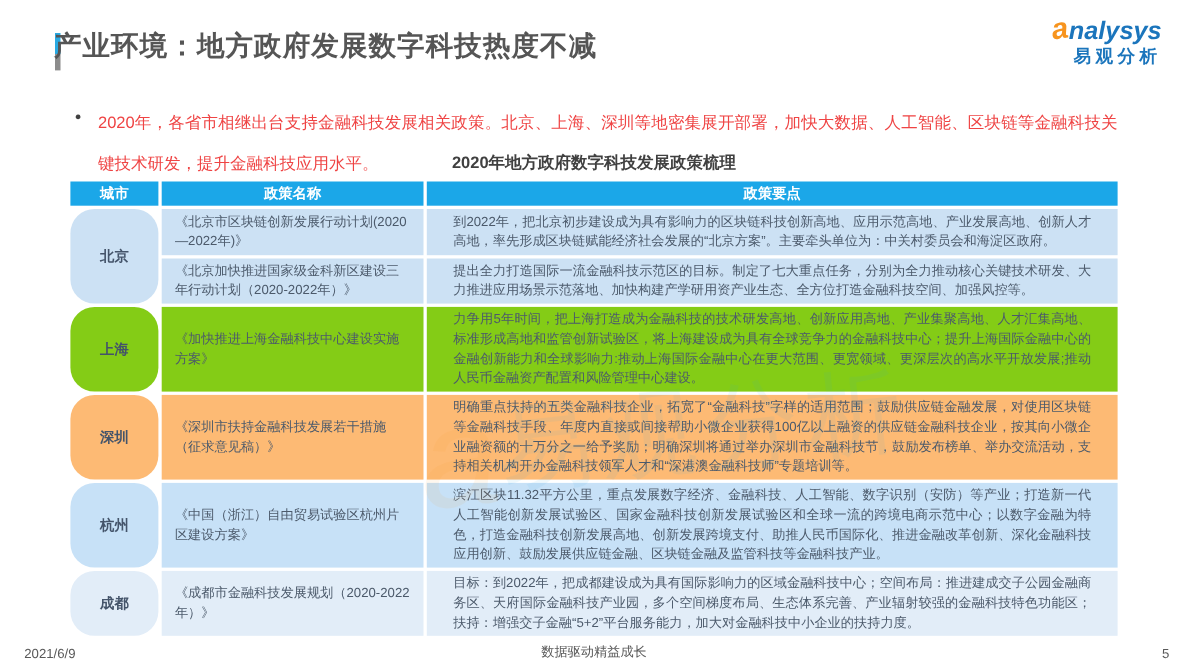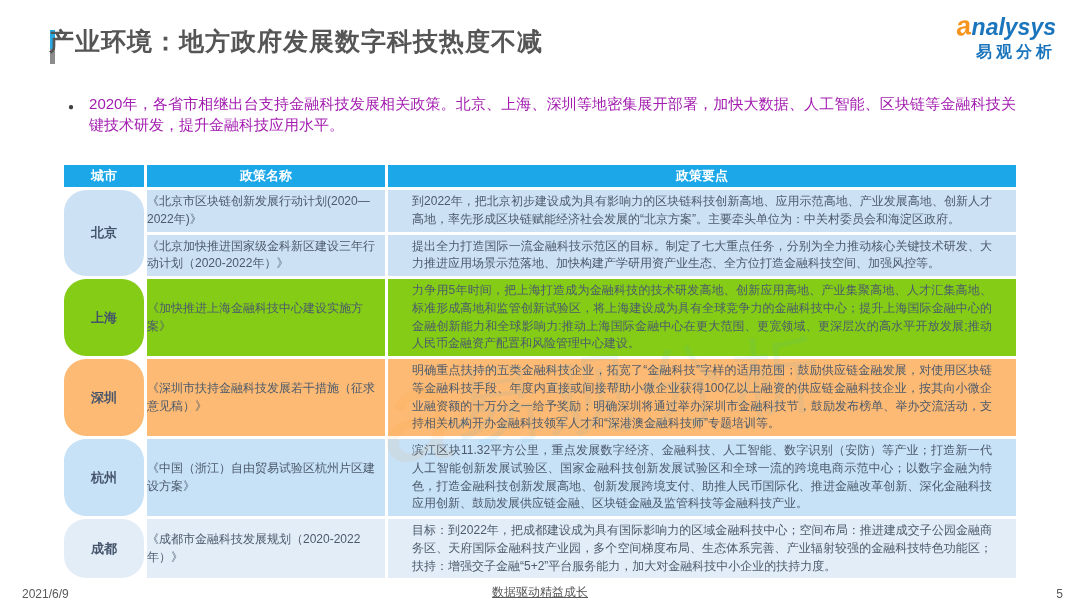--- a/index.html
+++ b/index.html
@@ -19,79 +19,80 @@
     font-size:25px; font-weight:bold; color:#555555; letter-spacing:1px;
   }
   .logo { position:absolute; right:24px; top:13px; text-align:right; line-height:1; }
   .logo-top { font-size:23px; font-style:italic; font-weight:bold; color:#1b75bc; }
   .logo-a { color:#f7941e; font-size:27px; font-style:italic; display:inline-block; transform:rotate(-8deg); margin-right:1px; }
   .logo-cn { font-size:16px; color:#1b75bc; font-weight:bold; letter-spacing:4px; margin-top:4px; }
 
   
   .bullet-row { position:absolute; left:68px; top:93px; width:948px; display:flex; gap:15px; }
   .bullet-dot { font-size:10px; color:#404040; line-height:27px; flex:none; }
-  .bullet-text { margin:0; font-size:15px; color:#a21caf; line-height:21px; text-align:justify; }
+  .bullet-text { margin:0; font-size:15px; color:#ef4444; line-height:38px; text-align:justify; }
 
   .table-title {
     position:absolute; left:0; right:0; top:139px; text-align:center;
     font-size:15px; font-weight:bold; color:#404040;
   }
 
   
   table.policy {
     position:absolute; left:61px; top:162px; width:958px;
     border-collapse:separate; border-spacing:3px; table-layout:fixed;
   }
   .policy th {
     background:#1ba7e8; color:#ffffff; font-size:13px; font-weight:bold;
     height:15px; padding:2px 6px; text-align:center;
   }
   .policy td { font-size:12px; color:#4c5a6b; line-height:1.48; vertical-align:middle; }
   .col-city { width:80px; }
   .col-name { width:238px; }
   td.city { text-align:center; font-weight:bold; font-size:13px; color:#44546a;border-radius:22px; }
-  td.name { padding:3px 0; text-align:left; }
+  td.name { padding:3px 12px; text-align:left; }
   td.points { padding:3px 24px; text-align:justify; }
   tr.r-bj  td { background:#cce1f4; }
   tr.r-sh  td { background:#84cc16; }
   tr.r-sz  td { background:#fdba74; }
   tr.r-hz  td { background:#c7e1f7; }
   tr.r-cd  td { background:#e2edf8; }
 
   
   .watermark {
     position:absolute; left:380px; top:320px; opacity:0.07; pointer-events:none;
     transform:rotate(-6deg); white-space:nowrap;
   }
   .wm-a { font-size:130px; color:#f7941e; font-style:italic; vertical-align:middle; }
   .wm-cn { font-size:86px; color:#29a9e2; letter-spacing:8px; vertical-align:middle; }
 
   
   .footer-date  { position:absolute; left:22px;  bottom:7px; font-size:12px; color:#595959; }
-  .footer-slogan{ position:absolute; left:0; right:0; bottom:7px; text-align:center; font-size:12px; color:#595959;text-decoration:underline; }
+  .footer-slogan{ position:absolute; left:0; right:0; bottom:7px; text-align:center; font-size:12px; color:#595959; }
   .footer-page  { position:absolute; right:17px; bottom:7px; font-size:12px; color:#595959; }
 </style>
 </head>
 <body>
 
 <div class="slide">
 
   <div class="title-accent"></div>
   <h1 class="page-title">产业环境：地方政府发展数字科技热度不减</h1>
 
   <div class="logo">
     <div class="logo-top"><span class="logo-a">a</span><span>nalysys</span></div>
     <div class="logo-cn">易观分析</div>
   </div>
 
   <div class="bullet-row">
     <span class="bullet-dot">●</span>
     <p class="bullet-text">2020年，各省市相继出台支持金融科技发展相关政策。北京、上海、深圳等地密集展开部署，加快大数据、人工智能、区块链等金融科技关键技术研发，提升金融科技应用水平。</p>
   </div>
 
+  <div class="table-title">2020年地方政府数字科技发展政策梳理</div>
 
   <table class="policy">
     <colgroup>
       <col class="col-city">
         <col class="col-name">
         <col>
     </colgroup>
     <thead>
       <tr>
         <th>城市</th>

